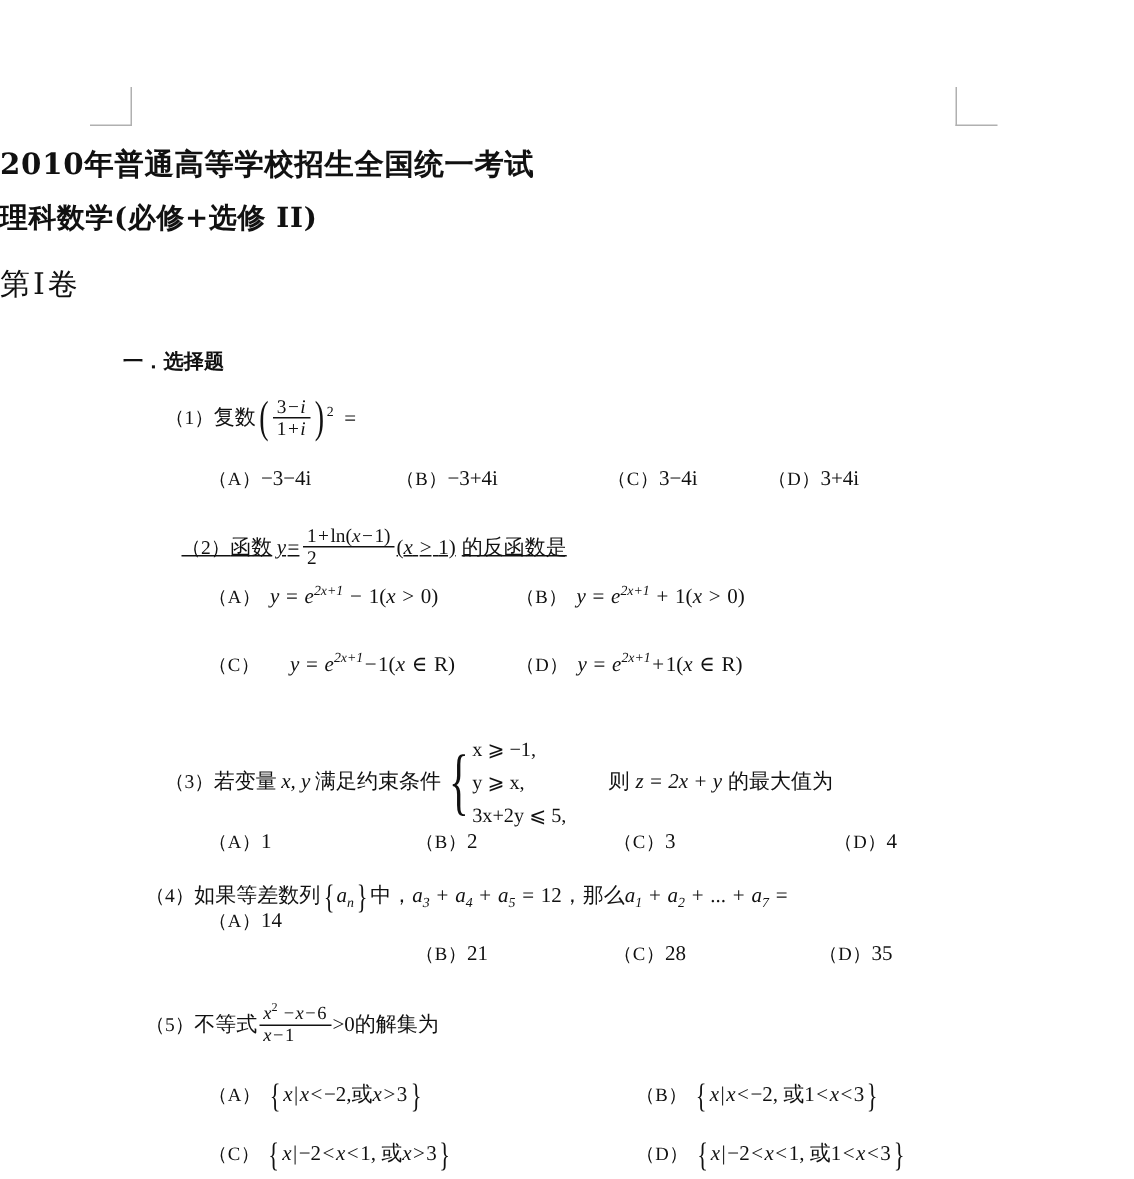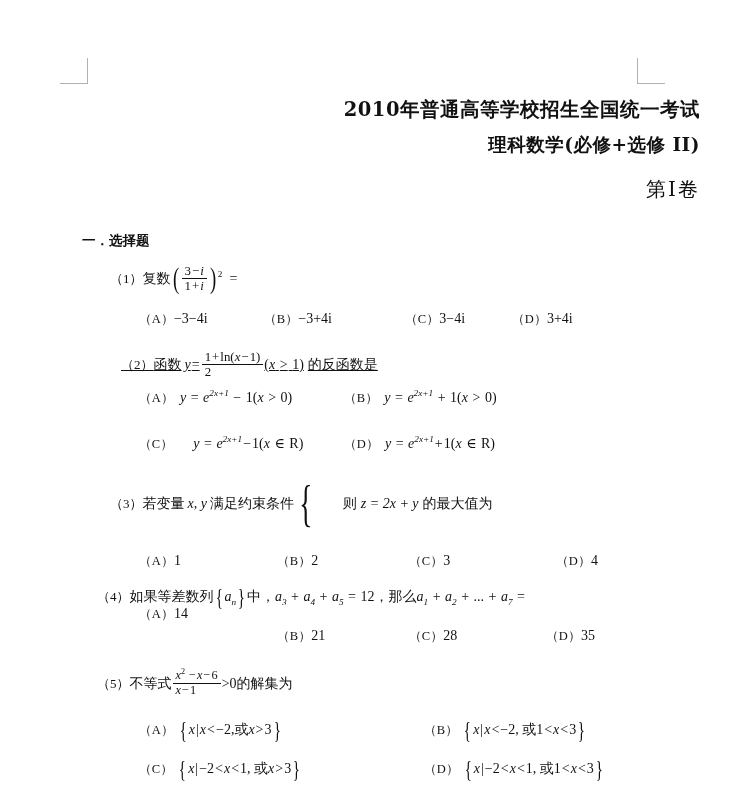--- a/index.html
+++ b/index.html
@@ -38,21 +38,21 @@
 
   #crop-tr { left: 637px; top: 58px; width: 28px; height: 26px; }
   #crop-tr .v { left: 0; top: 0; height: 26px; }
   #crop-tr .h { left: 0; bottom: 0; width: 28px; }
 
   
   .doc-title {
     position: absolute;
     left: 0;
     width: 700px;
-    text-align: right;
+    text-align: left;
     font-weight: bold;
     letter-spacing: 0.5px;
     font-family: "DejaVu Serif", "Liberation Serif", serif;
   }
   #title-main  { top: 96px;  font-size: 19.5px; }
   #title-sub   { top: 132px; font-size: 18.5px; }
   #title-part  { top: 176px; font-size: 20px; font-weight: normal; letter-spacing: 2px; }
 
   .section-heading {
     position: absolute;
@@ -246,20 +246,25 @@
   </div>
   <div class="opt" style="left:344px; top:435px;">
     <span class="opt-tag">（D）</span><span class="opt-body" style="margin-left:6px;"><span class="mi">y</span> <span class="mo">=</span> <span class="mi">e</span><sup class="exp">2x+1</sup><span class="mo">+</span><span class="mn">1(</span><span class="mi">x</span> <span class="mo">∈</span> <span class="mn">R)</span></span>
   </div>
 </div>
 
 <div class="question">
   <div class="q-stem" style="left:110px; top:489px;">
     <span class="q-num">（3）</span><span class="cjk">若变量</span><span class="mi" style="margin:0 3px;">x, y</span><span class="cjk">满足约束条件</span><span class="sys">
         <span class="sys-brace">{</span>
+        <span class="sys-rows">
+          <div>x ⩾ −1,</div>
+          <div>y ⩾ x,</div>
+          <div>3x+2y ⩽ 5,</div>
+        </span>
       </span><span class="cjk" style="margin-left:28px;">则</span><span class="mi" style="margin:0 4px;">z = 2x + y</span><span class="cjk">的最大值为</span>
   </div>
 
   <div class="opt" style="left:139px; top:553px;">
     <span class="opt-tag">（A）</span><span class="opt-body">1</span>
   </div>
   <div class="opt" style="left:277px; top:553px;">
     <span class="opt-tag">（B）</span><span class="opt-body">2</span>
   </div>
   <div class="opt" style="left:409px; top:553px;">

